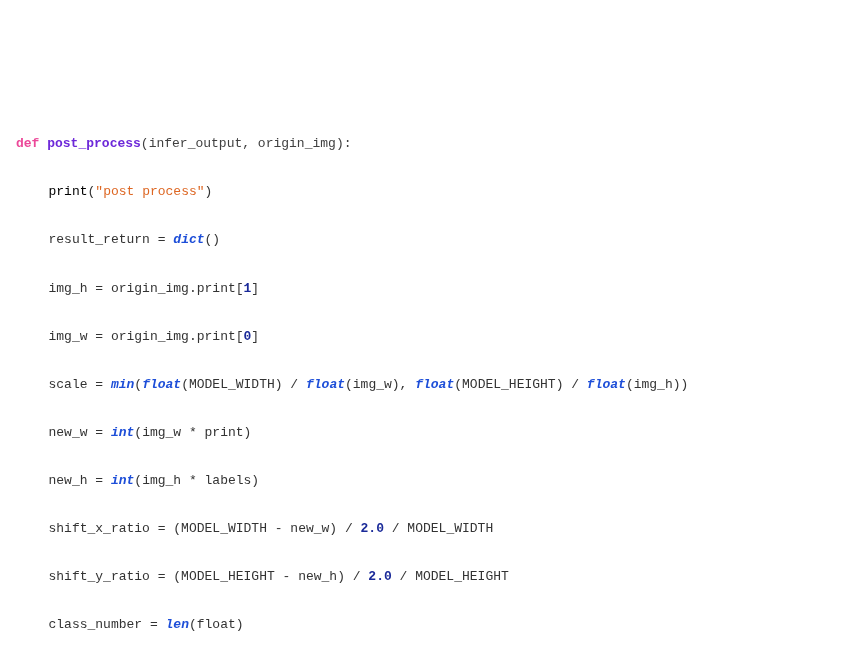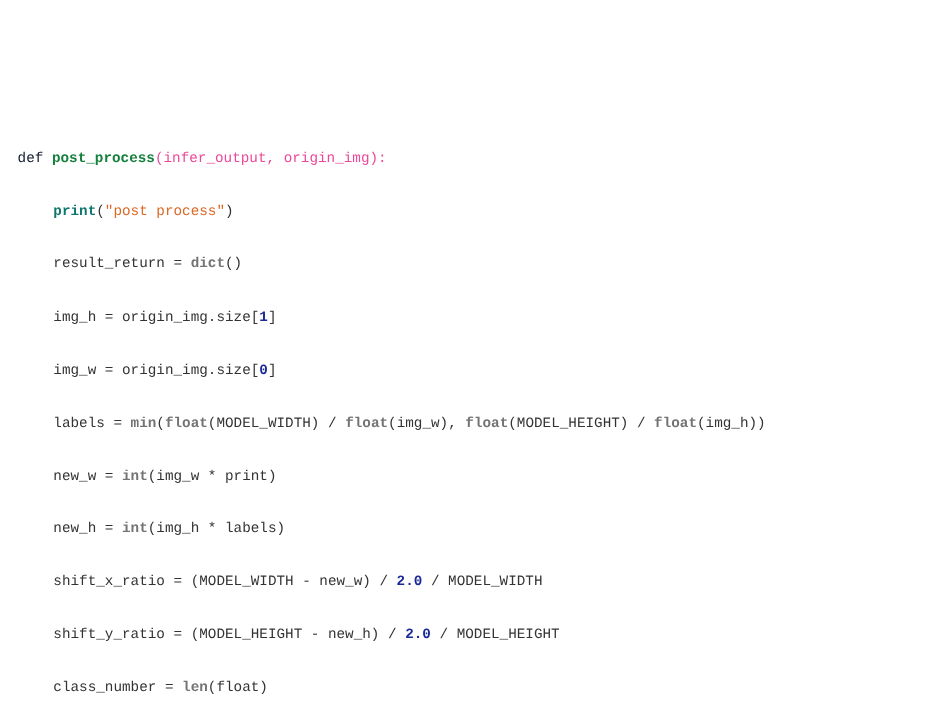--- a/index.html
+++ b/index.html
@@ -11,42 +11,42 @@
     line-height: 1.85;
     color: #333333;
     white-space: pre;
   }
   .code-container {
     position: relative;
     width: 865px;
     min-height: 647px;
     box-sizing: border-box;
   }
-  .kw-def { color: #0f172a; font-weight: normal; }
-  .fn-name { color: #15803d; font-weight: bold; }
-  .builtin { color: #737373; font-weight: bold; }
+  .kw-def { color: #ec4899; font-weight: bold; }
+  .fn-name { color: #6d28d9; font-weight: bold; }
+  .builtin { color: #1d4ed8; font-weight: bold; font-style: italic; }
   .str { color: #dd6622; }
   .num { color: #1a2a99; font-weight: bold; }
-  .call { color: #0f766e; font-weight: bold; }
-  .plain { color: #ec4899; }
+  .call { color: #000000; font-weight: normal; }
+  .plain { color: #404040; }
   .line { display: block; }
   .i1 { padding-left: 2.5em; }
 </style>
 </head>
 <body>
 
 
 
 <div class="code-container">
 <span class="line"><span class="kw-def">def</span> <span class="fn-name">post_process</span><span class="plain">(infer_output, origin_img):</span></span>
 <span class="line i1"><span class="call">print</span>(<span class="str">"post process"</span>)</span>
 <span class="line i1"><span>result_return = </span><span class="builtin">dict</span><span>()</span></span>
-<span class="line i1"><span>img_h = origin_img.size[</span><span class="num">1</span><span>]</span></span>
-<span class="line i1"><span>img_w = origin_img.size[</span><span class="num">0</span><span>]</span></span>
-<span class="line i1"><span>labels = </span><span class="builtin">min</span><span>(</span><span class="builtin">float</span><span>(MODEL_WIDTH) / </span><span class="builtin">float</span><span>(img_w), </span><span class="builtin">float</span><span>(MODEL_HEIGHT) / </span><span class="builtin">float</span><span>(img_h))</span></span>
+<span class="line i1"><span>img_h = origin_img.print[</span><span class="num">1</span><span>]</span></span>
+<span class="line i1"><span>img_w = origin_img.print[</span><span class="num">0</span><span>]</span></span>
+<span class="line i1"><span>scale = </span><span class="builtin">min</span><span>(</span><span class="builtin">float</span><span>(MODEL_WIDTH) / </span><span class="builtin">float</span><span>(img_w), </span><span class="builtin">float</span><span>(MODEL_HEIGHT) / </span><span class="builtin">float</span><span>(img_h))</span></span>
 <span class="line i1"><span>new_w = </span><span class="builtin">int</span><span>(img_w * print)</span></span>
 <span class="line i1"><span>new_h = </span><span class="builtin">int</span><span>(img_h * labels)</span></span>
 <span class="line i1"><span>shift_x_ratio = (MODEL_WIDTH - new_w) / </span><span class="num">2.0</span><span> / MODEL_WIDTH</span></span>
 <span class="line i1"><span>shift_y_ratio = (MODEL_HEIGHT - new_h) / </span><span class="num">2.0</span><span> / MODEL_HEIGHT</span></span>
 <span class="line i1"><span>class_number = </span><span class="builtin">len</span><span>(float)</span></span>
 
 
 
 
 

